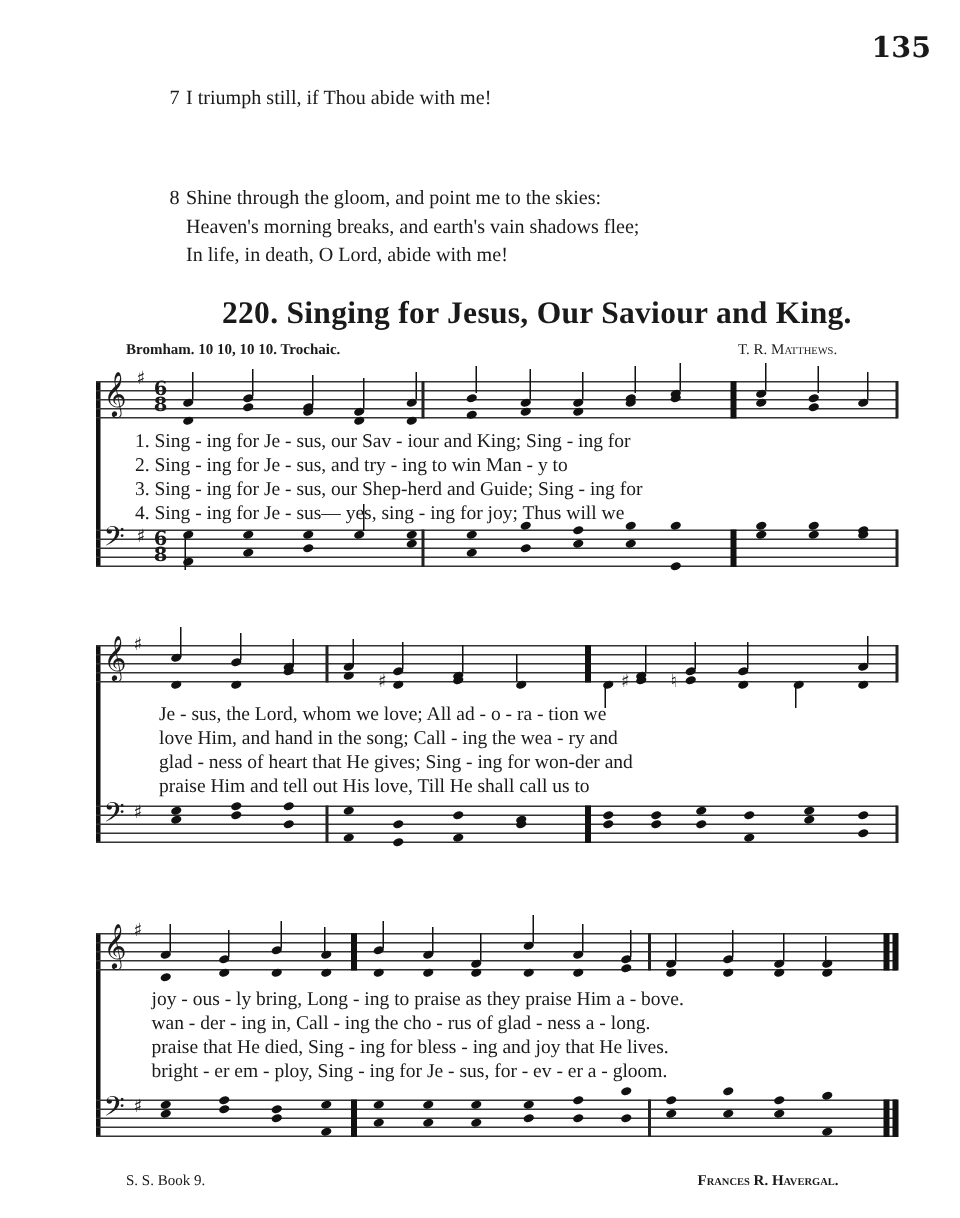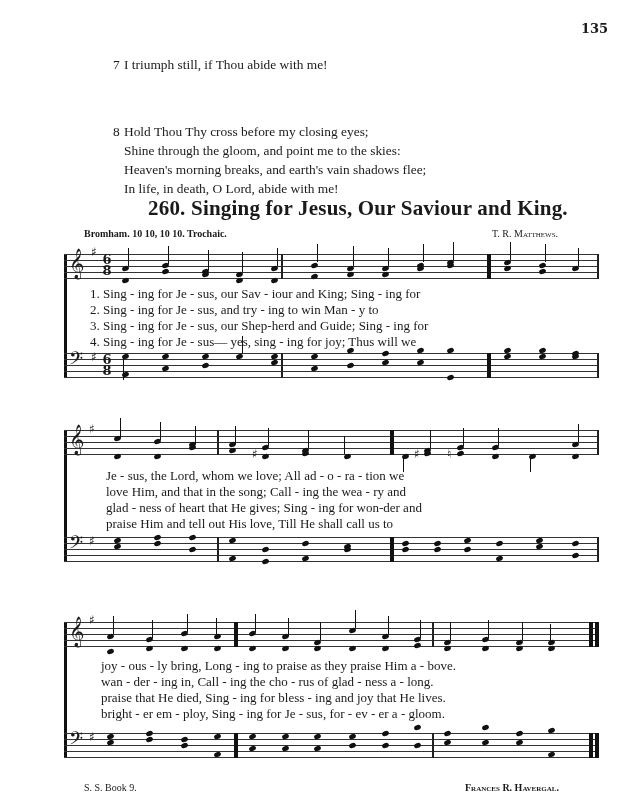--- a/index.html
+++ b/index.html
@@ -1,19 +1,19 @@
 <!DOCTYPE html>
 <html><head>
 <meta charset="utf-8">
 <style>
   html, body { margin: 0; padding: 0; background: #ffffff; }
   body { width: 640px; height: 812px; position: relative; overflow: hidden;
          font-family: "DejaVu Serif", "Liberation Serif", serif; color: #1a1a1a; }
   .abs { position: absolute; }
-  .page-num { left: 581px; top: 21px; font-size: 13px; font-weight: bold; }
+  .page-num { left: 581px; top: 21px; font-size: 19px; font-weight: bold; }
   .verse { left: 124px; font-size: 13.4px; line-height: 19px; font-family: "Liberation Serif", serif; }
   .verse .line { white-space: nowrap; }
   .verse .num { position: absolute; left: -11px; }
   .title { left: 148px; top: 196px; font-size: 21px; font-weight: bold; white-space: nowrap;
            font-family: "Liberation Serif", serif; letter-spacing: 0.2px; }
   .meta { top: 228px; font-size: 10px; font-weight: bold; white-space: nowrap; font-family: "Liberation Serif", serif; }
   .meta-left { left: 84px; }
   .meta-right { left: 492px; font-variant: small-caps; font-weight: normal; }
   .footer { top: 782px; font-size: 10px; white-space: nowrap; font-family: "Liberation Serif", serif; }
   .footer-left { left: 84px; }
@@ -37,27 +37,26 @@
 <body>
 
 <div class="abs page-num">135</div>
 
 <div class="abs verse" style="top:55px;">
   <span class="num">7</span>
   <div class="line">I triumph still, if Thou abide with me!</div>
 </div>
 <div class="abs verse" style="top:122px;">
   <span class="num">8</span>
-  <div class="line">Hold Thou Thy cross before my closing eyes;</div>
   <div class="line">Shine through the gloom, and point me to the skies:</div>
   <div class="line">Heaven's morning breaks, and earth's vain shadows flee;</div>
   <div class="line">In life, in death, O Lord, abide with me!</div>
 </div>
 
-<div class="abs title">260.  Singing for Jesus, Our Saviour and King.</div>
+<div class="abs title">220.  Singing for Jesus, Our Saviour and King.</div>
 <div class="abs meta meta-left">Bromham.  10 10, 10 10.  Trochaic.</div>
 <div class="abs meta meta-right">T. R. Matthews.</div>
 
 <div class="abs system" style="top:250px; height:128px;">
   <div class="brace" style="top:4px; height:124px;"></div>
   <div class="staff" style="top:4px;">
     <div class="sl" style="top:0"></div>
       <div class="sl" style="top:6px"></div>
       <div class="sl" style="top:12px"></div>
       <div class="sl" style="top:18px"></div>
@@ -224,21 +223,21 @@
     <div class="stem" style="left:466px; top:36px; height:16px;"></div>
   <div class="note" style="left:508px; top:22px;"></div>
     <div class="note" style="left:508px; top:34px;"></div>
     <div class="stem" style="left:514px; top:4px; height:18px;"></div>
 
   <div class="lyrics" style="top:48px;">
     <div class="lyric-row" style="top:0px;">
         <span style="left:42px;">Je - sus,  the  Lord,  whom  we  love;  All  ad - o - ra - tion  we</span>
       </div>
     <div class="lyric-row" style="top:16px;">
-        <span style="left:42px;">love  Him,  and  that  in  the  song;  Call - ing  the  wea - ry  and</span>
+        <span style="left:42px;">love  Him,  and  hand  in  the  song;  Call - ing  the  wea - ry  and</span>
       </div>
     <div class="lyric-row" style="top:32px;">
         <span style="left:42px;">glad - ness  of  heart  that  He  gives;  Sing - ing  for  won-der  and</span>
       </div>
     <div class="lyric-row" style="top:48px;">
         <span style="left:42px;">praise Him  and  tell  out  His  love,  Till  He  shall  call  us  to</span>
       </div>
   </div>
 
   <div class="staff" style="top:117px;">

